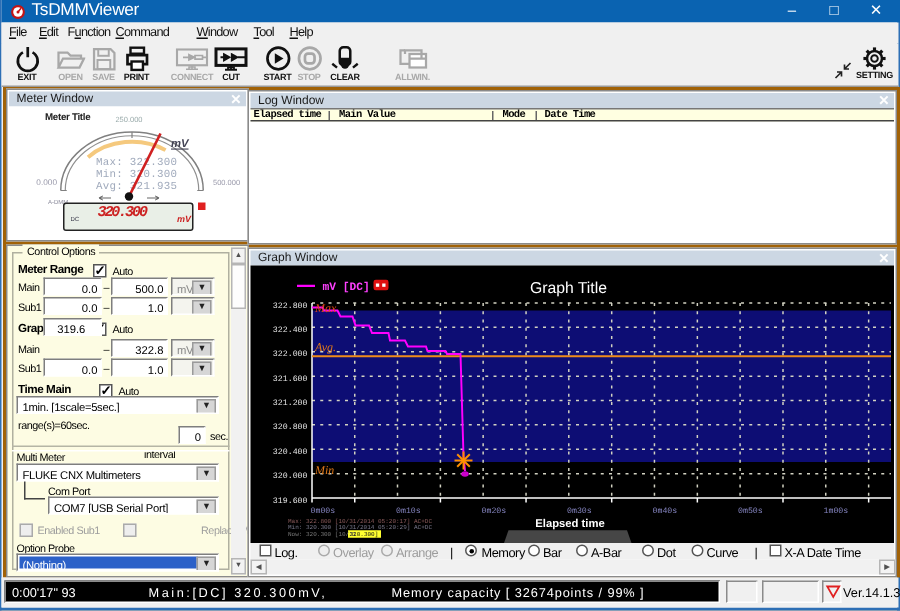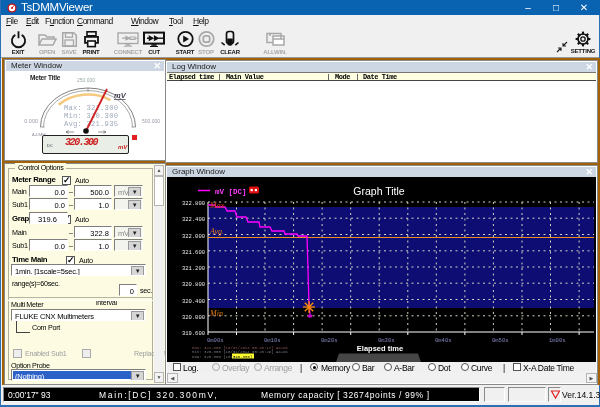--- a/index.html
+++ b/index.html
@@ -244,20 +244,21 @@
         <span class="cmb" style="left:5px;top:99px;width:135px;">1min. [1scale=5sec.]<span class="da">▼</span></span>
         <span class="lab" style="left:6px;top:114px;text-align:center;">range(s)=60sec.</span>
         <span class="lab" style="left:90px;top:121px;margin-top:12px;">interval</span>
         <span class="inp" style="left:113px;top:119px;width:18px;">0</span>
         <span class="lab" style="left:134px;top:121px;">sec.</span>
         <div style="position:absolute;left:2px;top:132px;width:145px;height:2px;border-top:1px solid #b5b5a5;border-bottom:1px solid #fff;"></div>
         <span class="lab" style="left:5px;top:135px;">Multi Meter</span>
         <span class="cmb" style="left:5px;top:144px;width:135px;">FLUKE CNX Multimeters<span class="da">▼</span></span>
         <div style="position:absolute;left:10px;top:156px;width:13px;height:11px;border-left:1.5px solid #444;border-bottom:1.5px solid #444;"></div>
         <span class="lab" style="left:26px;top:158px;">Com Port</span>
+        <span class="cmb" style="left:26px;top:166px;width:114px;">COM7 [USB Serial Port]<span class="da">▼</span></span>
         <span class="cb" style="left:7px;top:184px;background:#eee;border-color:#aaa;"></span>
           <span class="lab grey" style="left:19px;top:184px;">Enabled Sub1</span>
         <span class="cb" style="left:76px;top:184px;background:#eee;border-color:#aaa;"></span>
           <span class="lab grey" style="left:88px;top:184px;margin-left:40px;">Replace Main</span>
         <span class="lab" style="left:5px;top:196px;">Option Probe</span>
         <span class="cmb" style="left:5px;top:204px;width:135px;">
             <span style="position:absolute;left:1px;top:1px;right:13px;bottom:1px;background:#2c61c8;color:#fff;padding:1px 0 0 2px;">(Nothing)</span>
             <span class="da">▼</span>
           </span>
 

